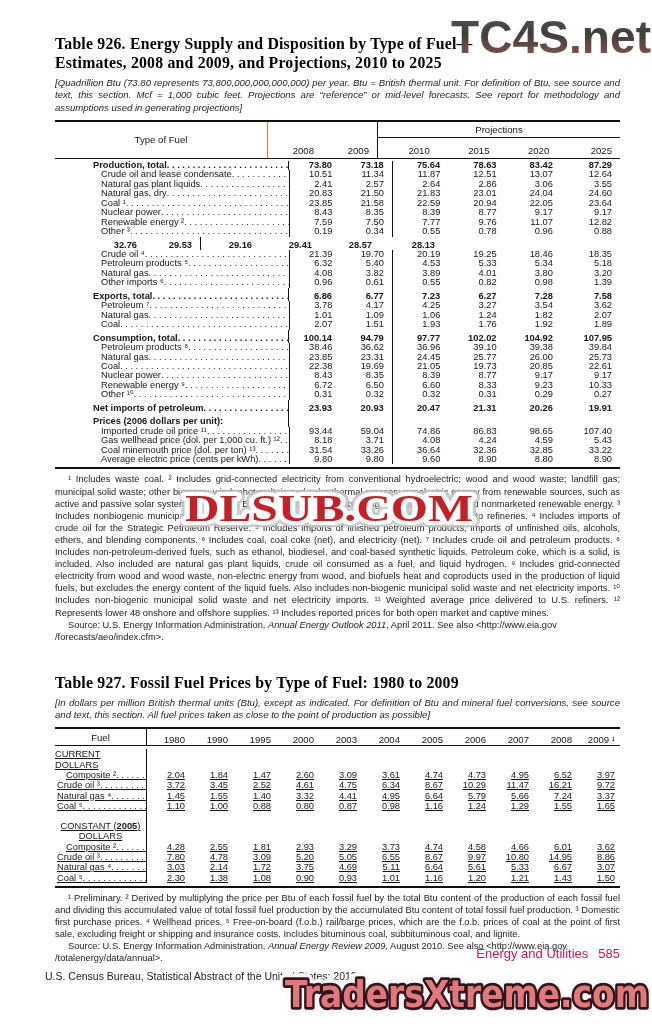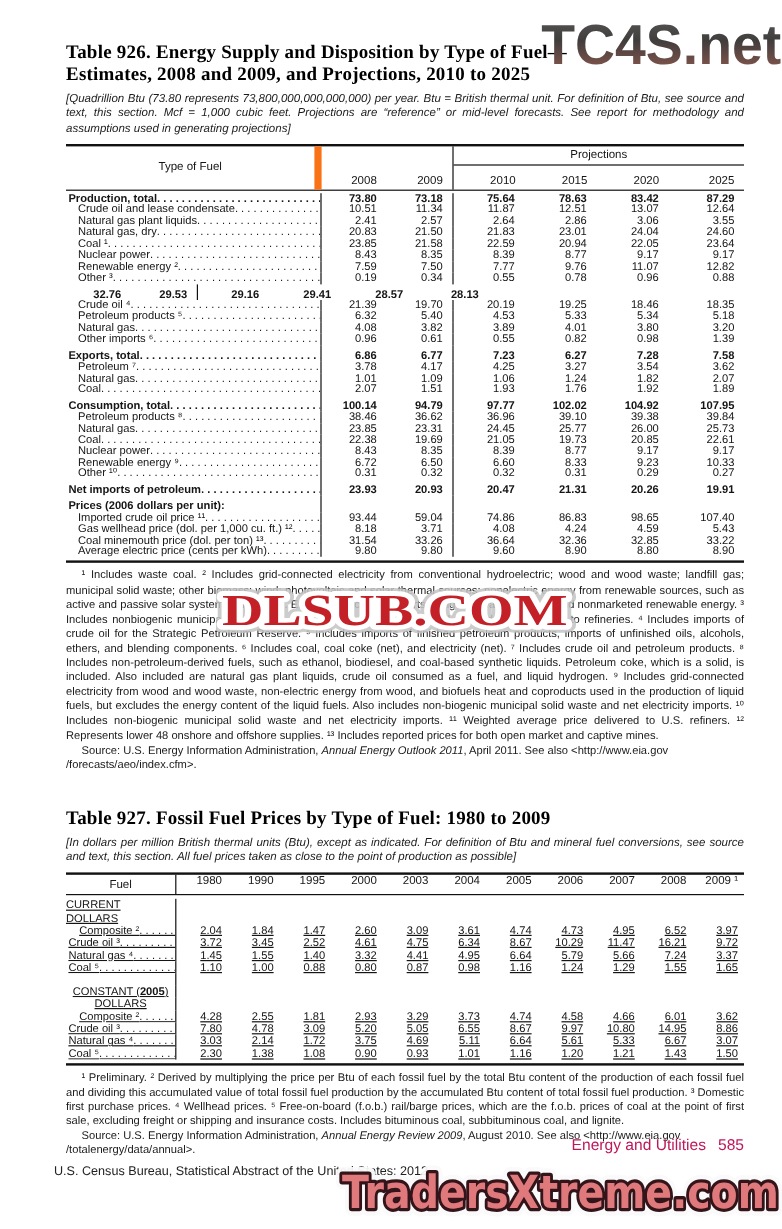--- a/index.html
+++ b/index.html
@@ -14,48 +14,48 @@
   .tbl-title {
     font-family: "Liberation Serif", "DejaVu Serif", serif;
     font-weight: bold; font-size: 15.8px; line-height: 19px; color: #000;
     letter-spacing: .2px;
   }
   .headnote { font-size: 9.6px; line-height: 12.3px; margin-top: 5px; color: #1c1c1c; text-align: justify; font-style: italic; }
 
   
   .t926 { margin-top: 6px; border-top: 2px solid #111; border-bottom: 2px solid #111; }
   .t926-head { display: flex; border-bottom: 1px solid #111; height: 37px; font-size: 9.6px; }
-  .h-label { width: 213px; border-right: 6px solid #f97316; display: flex; align-items: center; justify-content: center; }
+  .h-label { width: 213px; border-right: 1px solid #f97316; display: flex; align-items: center; justify-content: center; }
   .h-est { width: 109px; display: flex; align-items: flex-end; padding-bottom: 2px; }
   .h-proj { width: 243px; border-left: 1px solid #111; display: flex; flex-direction: column; }
   .h-proj-title { text-align: center; border-bottom: 1px solid #111; padding: 2px 0 2px; }
   .h-proj-years { display: flex; flex: 1; align-items: flex-end; padding-bottom: 2px; }
   .hy { text-align: right; padding-right: 8px; }
   .c0 { width: 54px; } .c1 { width: 55px; } .c2 { width: 60px; } .c3 { width: 60px; } .c4 { width: 60px; } .c5 { width: 63px; }
 
-  .t926-body { padding: 2px 0 3px; }
+  .t926-body { padding: 2px 0 3px; margin-left: 36px; }
   .trow { display: flex; line-height: 9.45px; font-size: 9.3px; }
   .trow.bold { font-weight: bold; }
   .trow.gap .clab, .trow.gap .cval { padding-top: 4px; }
   .clab { width: 213px; border-right: 1px solid #111; display: flex; overflow: hidden; padding-left: 2px; }
   .clab.ind { padding-left: 10px; }
   .lt { white-space: nowrap; }
   .dots { flex: 1; overflow: hidden; white-space: nowrap; }
   .dots::after { content: " . . . . . . . . . . . . . . . . . . . . . . . . . . . . . . . . . . . . . . . . . . . . . . . . . . . . . . . ."; }
   .cval { text-align: right; padding-right: 8px; }
   .cval.c2 { border-left: 1px solid #111; }
 
   
   .fnotes { font-size: 9.3px; line-height: 12.1px; text-align: justify; margin-top: 4px; color: #1a1a1a; }
   .fnotes p { text-indent: 13px; }
 
   
   .t927-block { margin-top: 30px; }
   .t927 { margin-top: 6px; border-top: 2px solid #111; border-bottom: 2px solid #111; }
-  .t927-head { display: flex; border-bottom: 1px solid #111; height: 17px; font-size: 9.6px; align-items: flex-start; }
+  .t927-head { display: flex; border-bottom: 1px solid #111; height: 17px; font-size: 9.6px; align-items: flex-end; }
   .h927-label { width: 92px; border-right: 1px solid #111; height: 100%; display: flex; align-items: center; justify-content: center; }
   .h927-years { display: flex; flex: 1; }
   .hy927 { width: 43px; text-align: right; padding-right: 5px; }
   .t927-body { padding: 3px 0 3px; text-decoration: underline; }
   .srow { display: flex; line-height: 10.3px; font-size: 9.3px; }
   .srow.sgap { height: 10px; }
   .clab927 { width: 92px; border-right: 1px solid #111; display: flex; overflow: hidden; padding-left: 2px; }
   .clab927.ind { padding-left: 11px; }
   .clab927.center { justify-content: center; padding-left: 0; }
   .cval927 { width: 43px; text-align: right; padding-right: 5px; }

